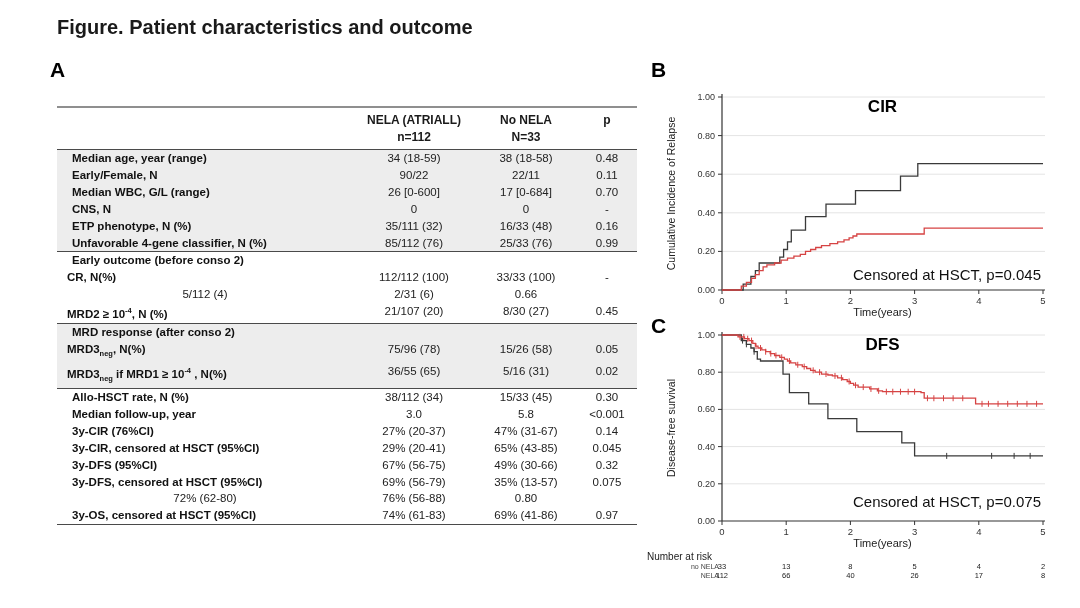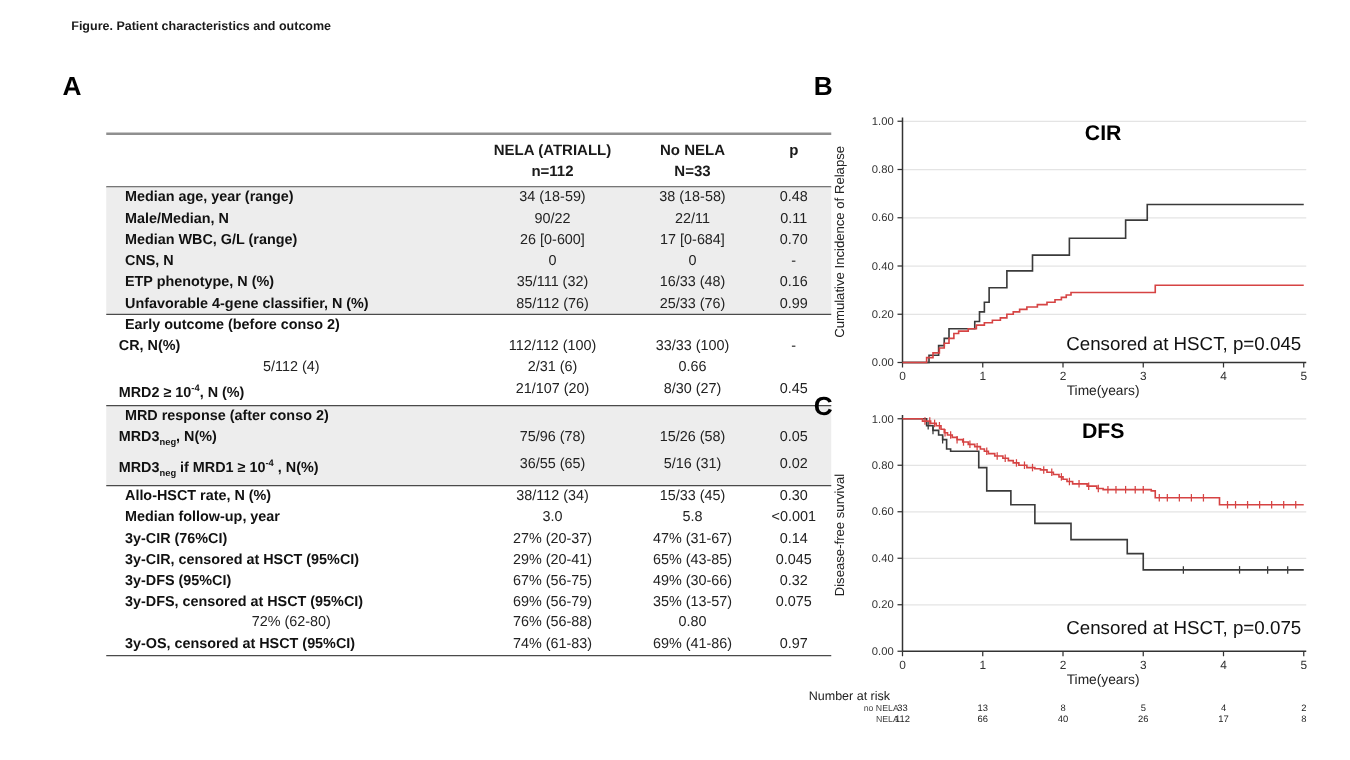--- a/index.html
+++ b/index.html
@@ -1,21 +1,21 @@
 <!DOCTYPE html>
 <html><head>
 <meta charset="utf-8">
 <style>
   html,body{margin:0;padding:0;background:#fff;}
   .page{position:relative;width:1080px;height:608px;background:#ffffff;overflow:hidden;
         font-family:"Liberation Sans",sans-serif;color:#1a1a1a;}
-  .fig-title{position:absolute;left:57px;top:16px;font-size:10px;font-weight:bold;letter-spacing:0;}
+  .fig-title{position:absolute;left:57px;top:16px;font-size:20px;font-weight:bold;letter-spacing:0;}
   .panel-label{position:absolute;font-size:21px;font-weight:bold;color:#000;}
   .table-wrap{position:absolute;left:57px;top:106px;width:580px;
-              border-top:2.5px solid #8f8f8f;border-bottom:1.5px solid #4a4a4a;font-size:11.5px;margin-left:28px;}
+              border-top:2.5px solid #8f8f8f;border-bottom:1.5px solid #4a4a4a;font-size:11.5px;}
   .thead{border-bottom:1.4px solid #4a4a4a;padding:4px 0 3px 0;}
   .trow{display:grid;grid-template-columns:296px 122px 102px 60px;line-height:16.9px;}
   .thead .trow{line-height:17px;}
   .c{text-align:center;}
   .c.lbl{text-align:left;padding-left:3px;}
   .head-col{font-weight:bold;font-size:12px;}
   .tgroup.shaded{background:#ededed;}
   .tgroup + .tgroup{border-top:1px solid #4a4a4a;}
   .row-label{font-weight:bold;text-align:left;padding-left:15px;color:#111;}
   .row-label.indent{padding-left:10px;}
@@ -50,21 +50,21 @@
     </div>
     <div id="tbody">
         <div class="tgroup shaded">
           <div class="trow">
             <div class="row-label">Median age, year (range)</div>
             <div class="c val">34 (18-59)</div>
             <div class="c val">38 (18-58)</div>
             <div class="c val">0.48</div>
           </div>
           <div class="trow">
-            <div class="row-label">Male/Median, N</div>
+            <div class="row-label">Early/Female, N</div>
             <div class="c val">90/22</div>
             <div class="c val">22/11</div>
             <div class="c val">0.11</div>
           </div>
           <div class="trow">
             <div class="row-label">Median WBC, G/L (range)</div>
             <div class="c val">26 [0-600]</div>
             <div class="c val">17 [0-684]</div>
             <div class="c val">0.70</div>
           </div>

